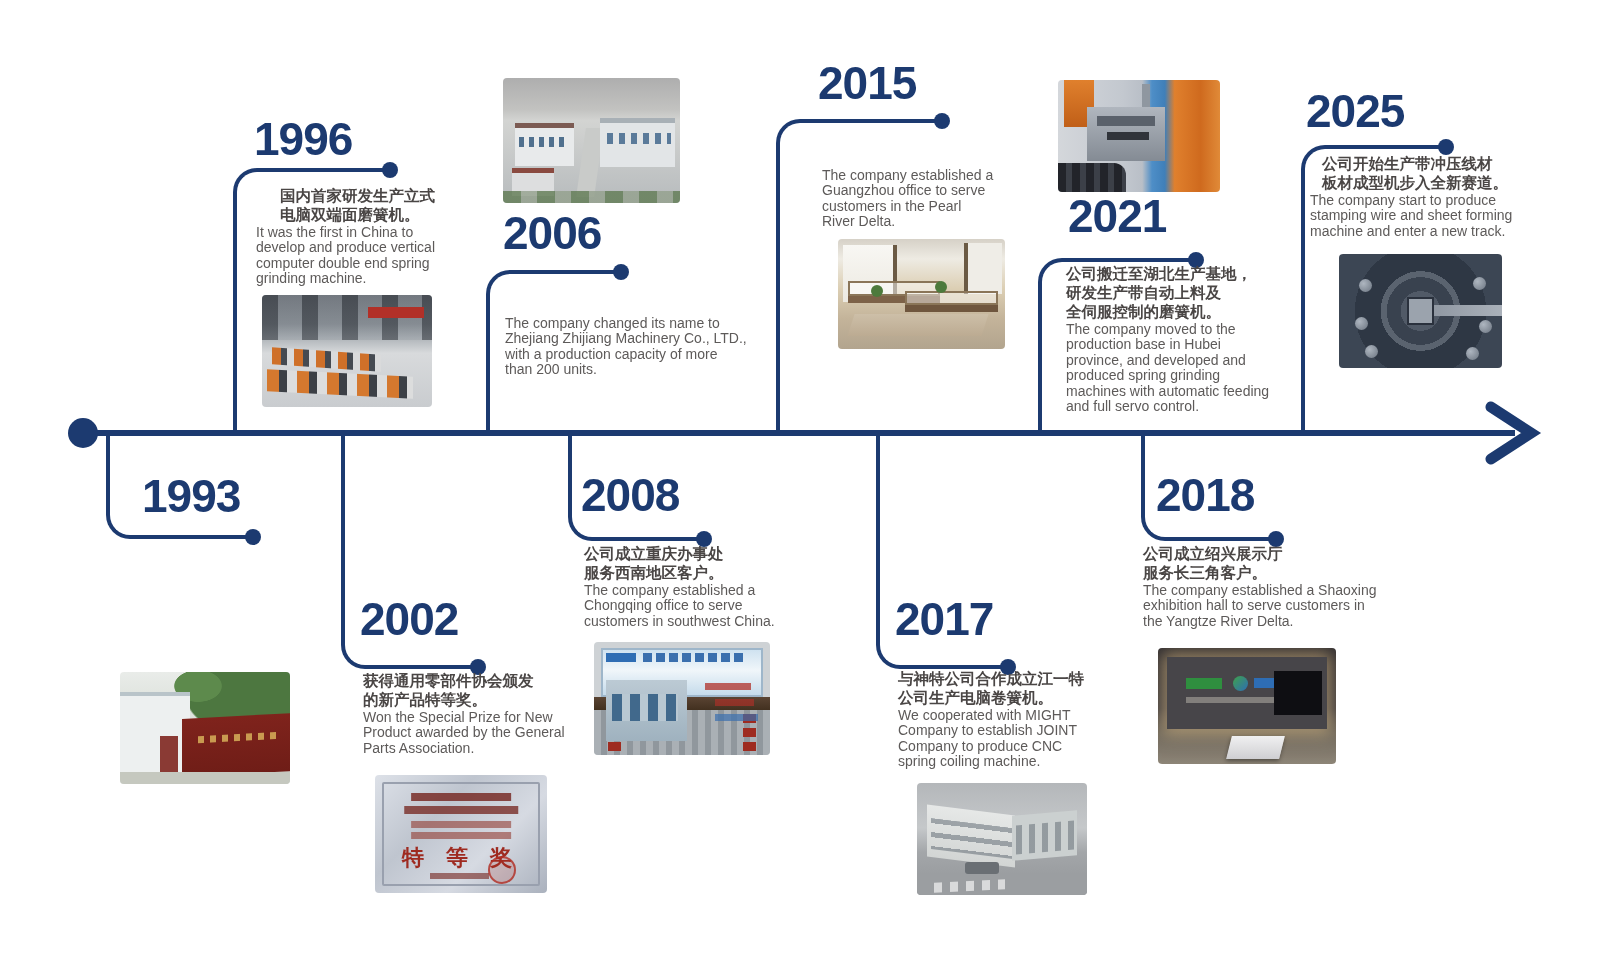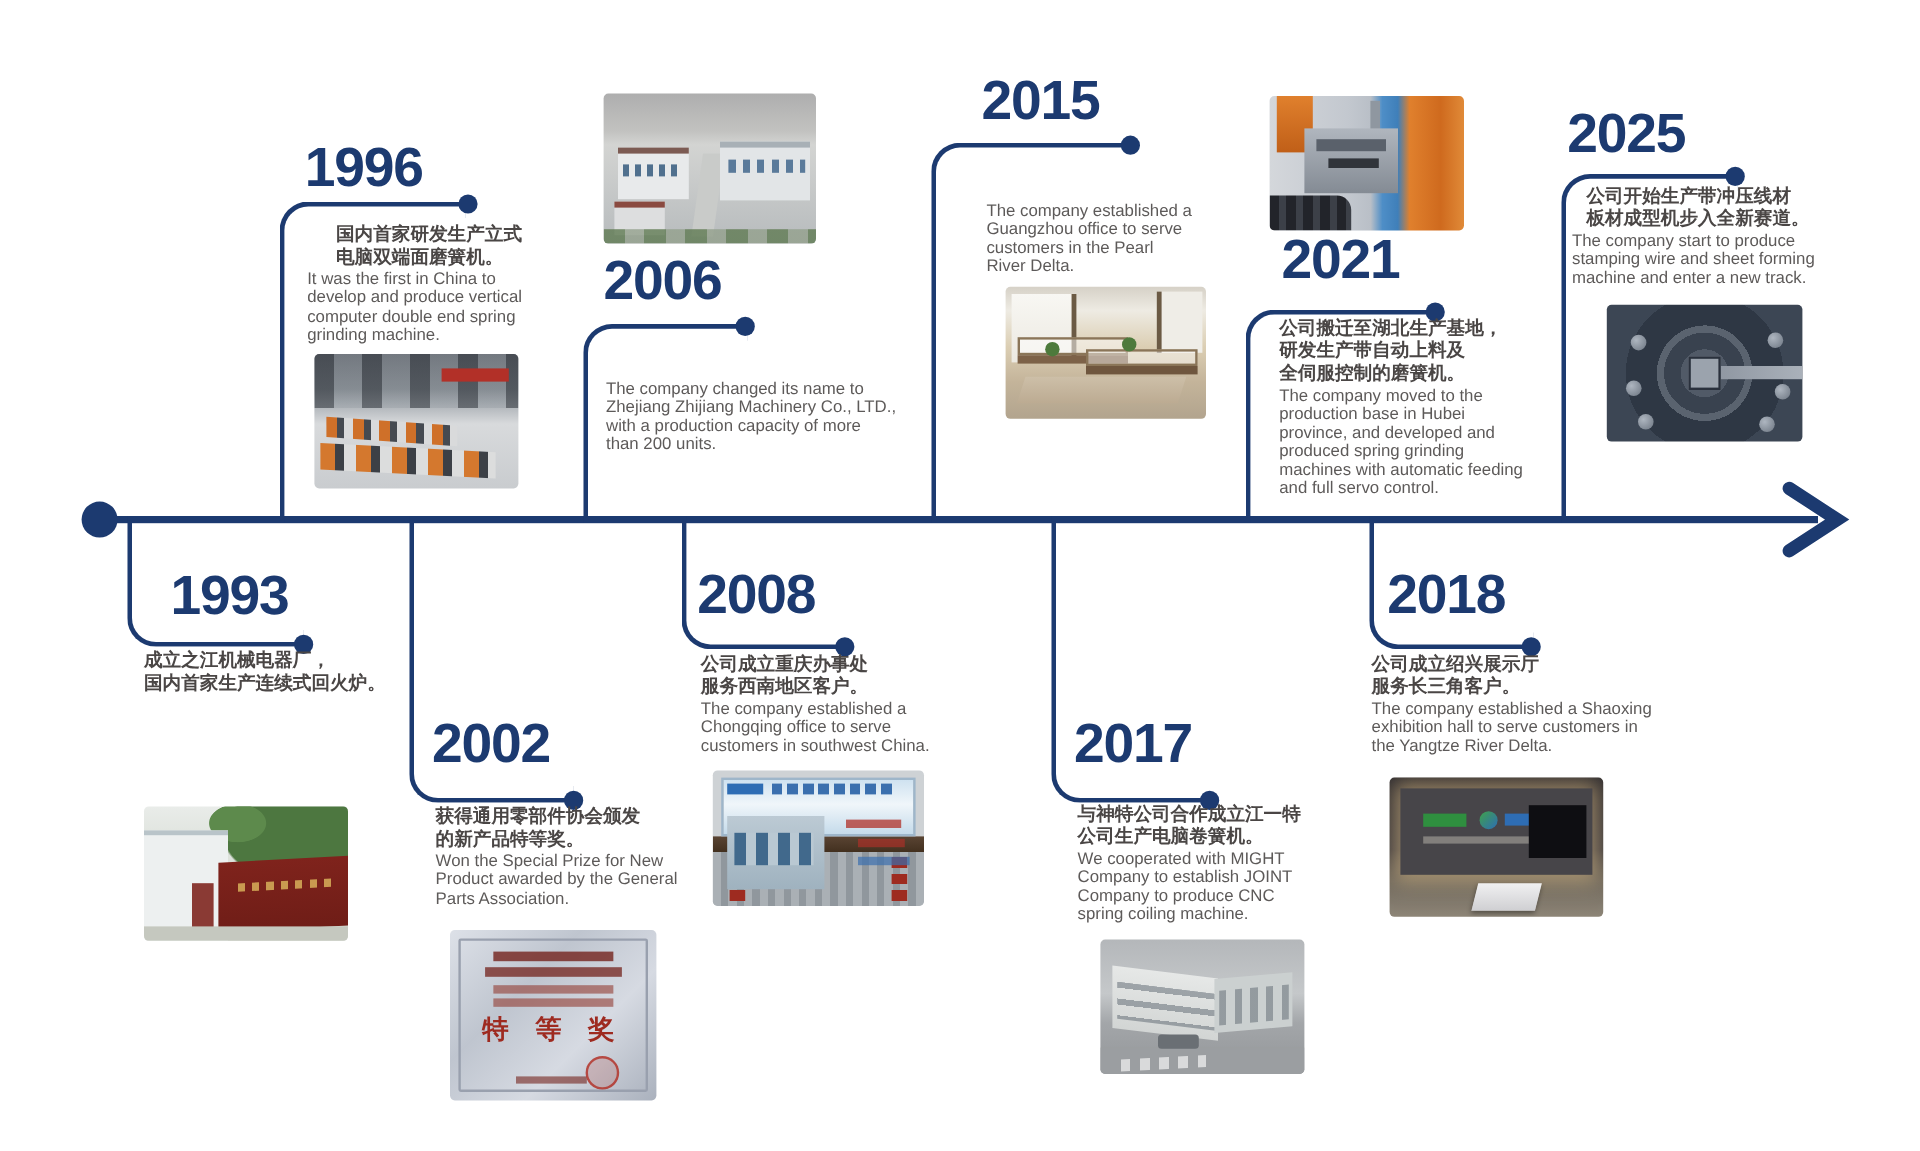--- a/index.html
+++ b/index.html
@@ -48,21 +48,21 @@
   .f-banner{right:8px;top:12px;width:56px;height:11px;background:#b23028;}
   .f-row1{left:6%;top:50%;width:64%;height:15%;background:repeating-linear-gradient(90deg,#cf7029 0 9px,#454a51 9px 15px,#d9dadb 15px 22px);transform:skewY(4deg);}
   .f-row2{left:3%;top:70%;width:86%;height:20%;background:repeating-linear-gradient(90deg,#d4782e 0 12px,#3c4046 12px 20px,#dcdddd 20px 30px);transform:skewY(3deg);}
 
   
   #c02{left:341px;top:430px;width:137px;height:239px;}
   #d02{left:470px;top:659px;}
   #y02{left:360px;top:596px;}
   #z02{left:363px;top:672px;}
   #e02{left:363px;top:710px;}
-  #p02{left:375px;top:775px;width:172px;height:142px;background:linear-gradient(135deg,#dde1e8 0%,#bfc5cf 35%,#d6dae2 65%,#aab1bd 100%);}
+  #p02{left:375px;top:775px;width:172px;height:118px;background:linear-gradient(135deg,#dde1e8 0%,#bfc5cf 35%,#d6dae2 65%,#aab1bd 100%);}
   .a-frame{inset:7px;border:2px solid #99a0ae;border-radius:2px;}
   .a-l1{left:50%;transform:translateX(-50%);top:18px;width:58%;height:8px;background:rgba(115,34,27,.8);}
   .a-l2{left:50%;transform:translateX(-50%);top:31px;width:66%;height:8px;background:rgba(115,34,27,.75);}
   .a-l3{left:50%;transform:translateX(-50%);top:46px;width:58%;height:7px;background:rgba(146,60,50,.6);}
   .a-l4{left:50%;transform:translateX(-50%);top:57px;width:58%;height:7px;background:rgba(146,60,50,.6);}
   .a-big{left:0;top:68px;width:100%;text-align:center;font-size:22px;font-weight:700;color:#9e2a20;letter-spacing:8px;}
   .a-date{left:32%;bottom:14px;width:34%;height:6px;background:rgba(115,34,27,.6);}
   .a-seal{right:18%;bottom:9px;width:24px;height:24px;border:2px solid rgba(178,48,38,.8);border-radius:50%;background:rgba(178,48,38,.18);}
 
   
@@ -181,22 +181,20 @@
 
   <div class="spine"></div>
   <div class="startdot"></div>
   <svg class="arrowhead" width="60" height="72" viewBox="0 0 60 72">
     <polyline points="8,10 48,36 8,62" fill="none" stroke="#1c3a70" stroke-width="11" stroke-linecap="round" stroke-linejoin="miter"></polyline>
   </svg>
 
   <div id="c93" class="conn below"></div>
   <div id="d93" class="dot"></div>
   <div id="y93" class="year">1993</div>
-  <div id="z93" class="zh">成立之江机械电器厂，
-国内首家生产连续式回火炉。</div>
   <div id="p93" class="photo">
     <div class="ab g-tree"></div>
     <div class="ab g-tree2"></div>
     <div class="ab g-bldg"></div>
     <div class="ab g-door"></div>
     <div class="ab g-wall"></div>
     <div class="ab g-wtxt"></div>
     <div class="ab g-ground"></div>
   </div>
 

